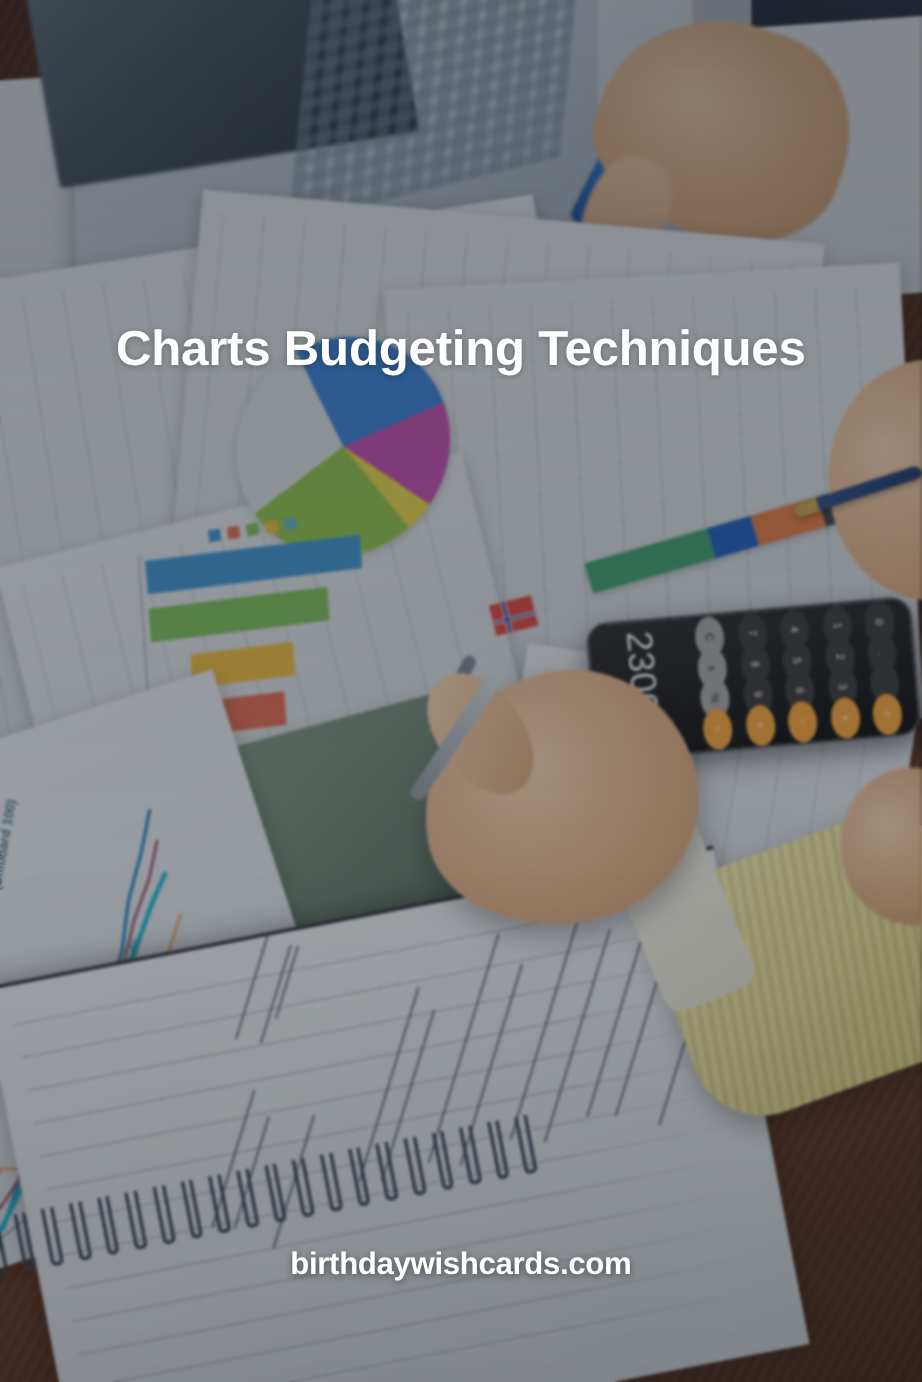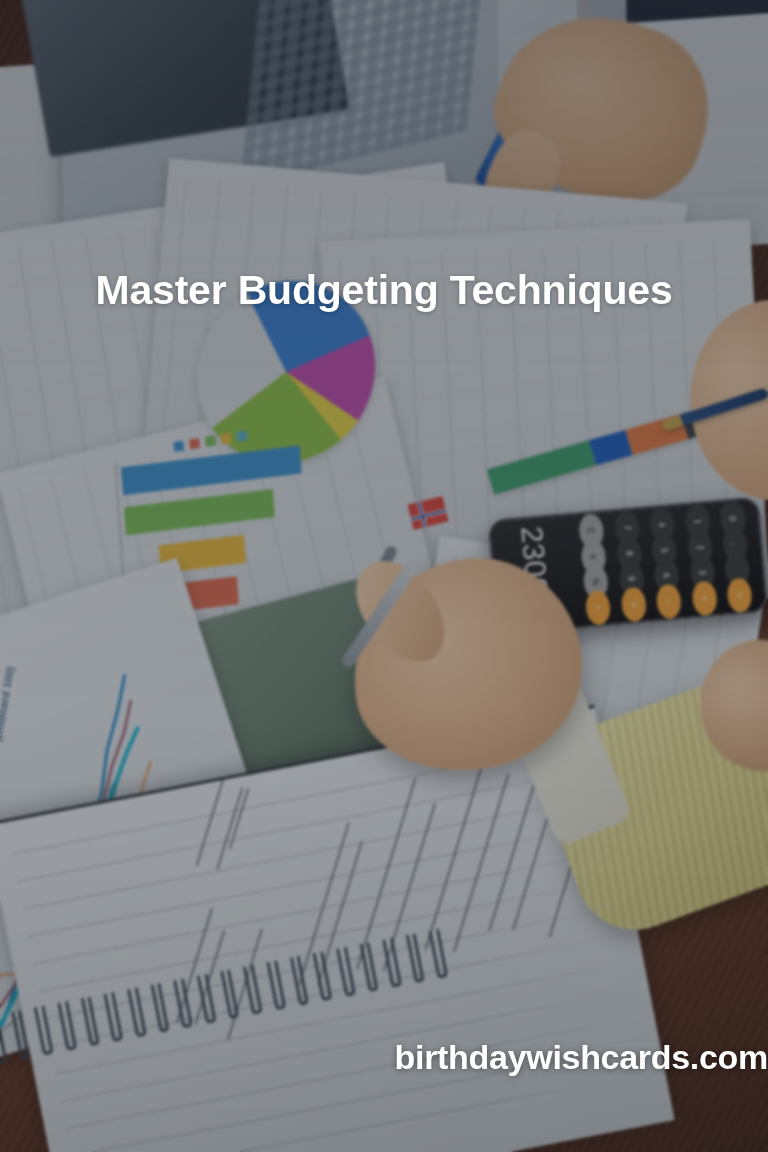--- a/index.html
+++ b/index.html
@@ -484,23 +484,23 @@
     font-size: 33px;
     font-weight: 700;
     line-height: 1.62;
     letter-spacing: -0.1px;
     text-shadow: 0 1px 5px rgba(0,0,0,0.28);
   }
   .watermark {
     position: absolute;
     top: 1038px;
     left: 0; right: 0;
-    text-align: right;
+    text-align: center;
     color: #ffffff;
-    font-size: 34px;
+    font-size: 26px;
     font-weight: 700;
     letter-spacing: -0.3px;
     text-shadow: 0 1px 6px rgba(0,0,0,0.45);
   }
 </style>
 </head>
 <body>
 
 <div class="pin">
 
@@ -654,17 +654,17 @@
     <div class="thumb-mid"></div>
     <div class="pen-grey2"></div>
 
     <div class="hand-right"></div>
 
     <div class="photo-blur"></div>
     <div class="scrim"></div>
   </div>
 
   <div class="overlay">
-    <div class="title">Master Budgeting Techniques</div>
+    <div class="title">Charts Budgeting Techniques</div>
     <div class="watermark">birthdaywishcards.com</div>
   </div>
 
 </div>
 
 </body></html>

